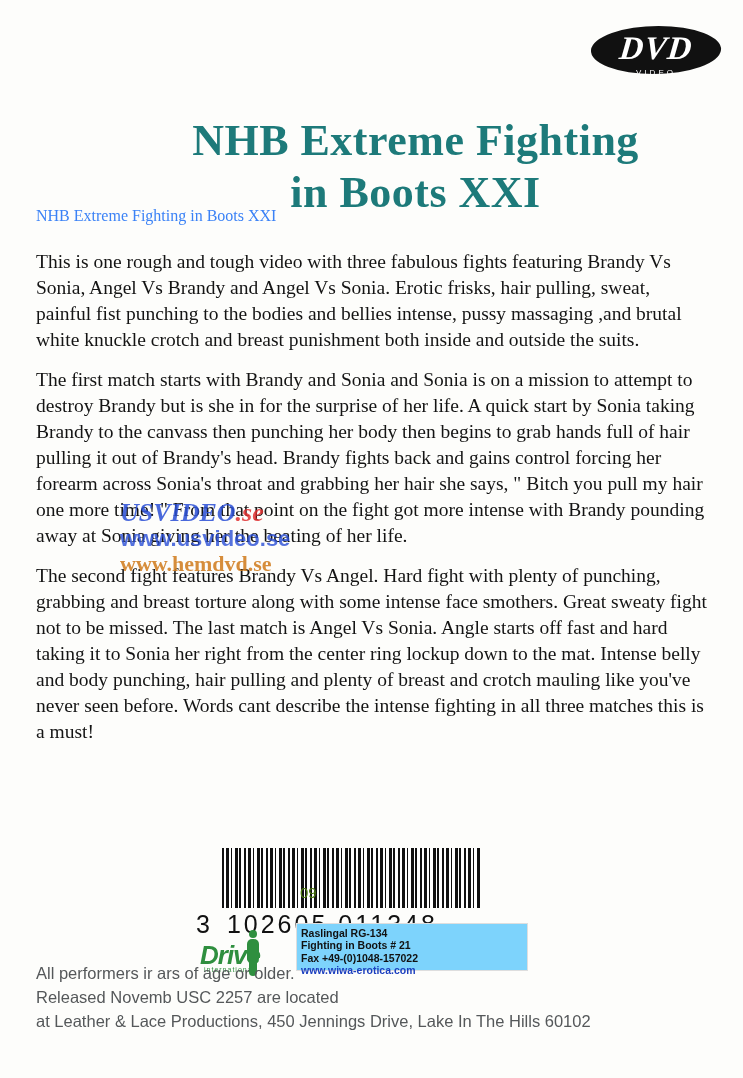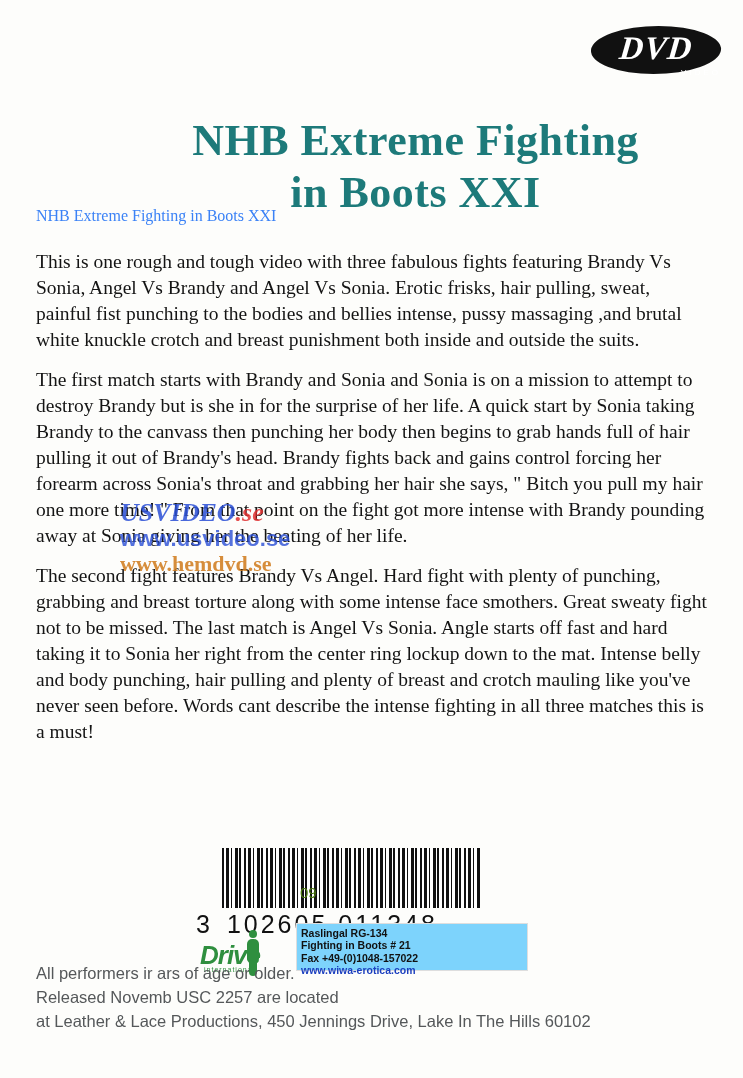--- a/index.html
+++ b/index.html
@@ -51,21 +51,21 @@
     font-weight: bold;
     font-size: 33px;
     letter-spacing: 1px;
     color: #ffffff;
     transform: skewX(-6deg);
   }
   .dvd-sub {
     position: absolute;
     left: 0; top: 42px;
     width: 130px;
-    text-align: right;
+    text-align: center;
     font-family: "Liberation Sans", sans-serif;
     font-size: 8px;
     letter-spacing: 3px;
     color: #ffffff;
   }
 
   
   .title {
     position: absolute;
     left: 0;

